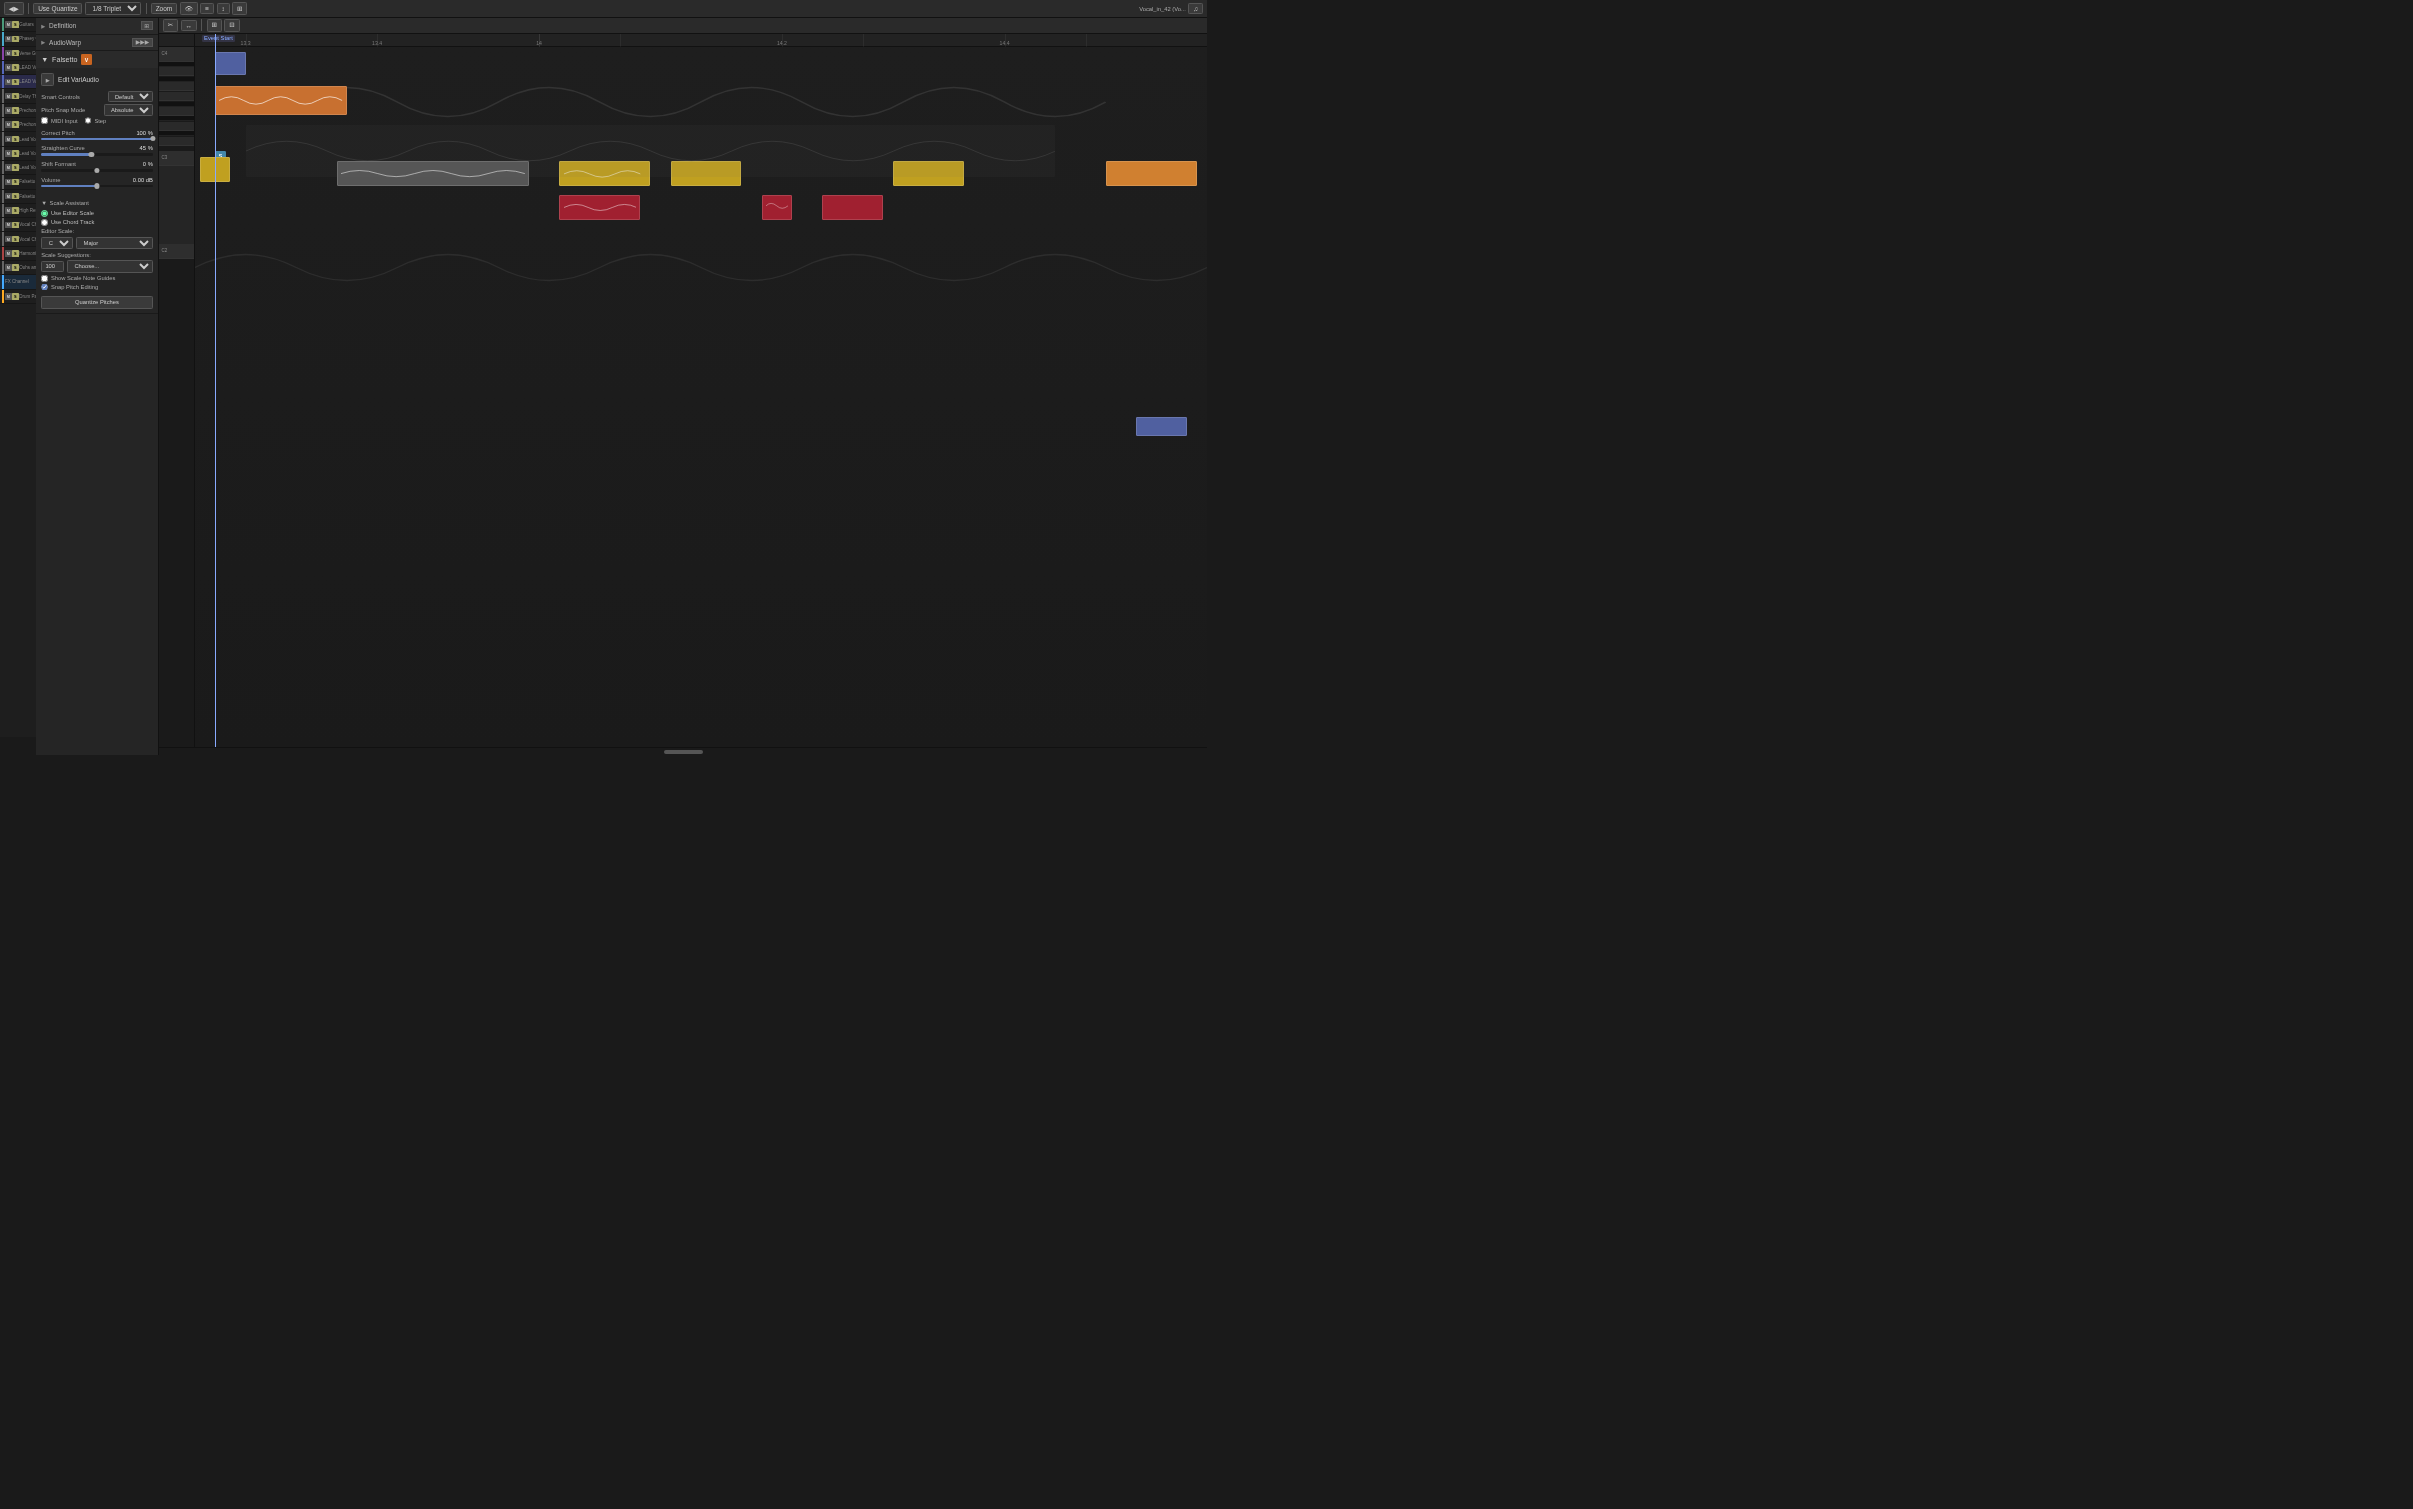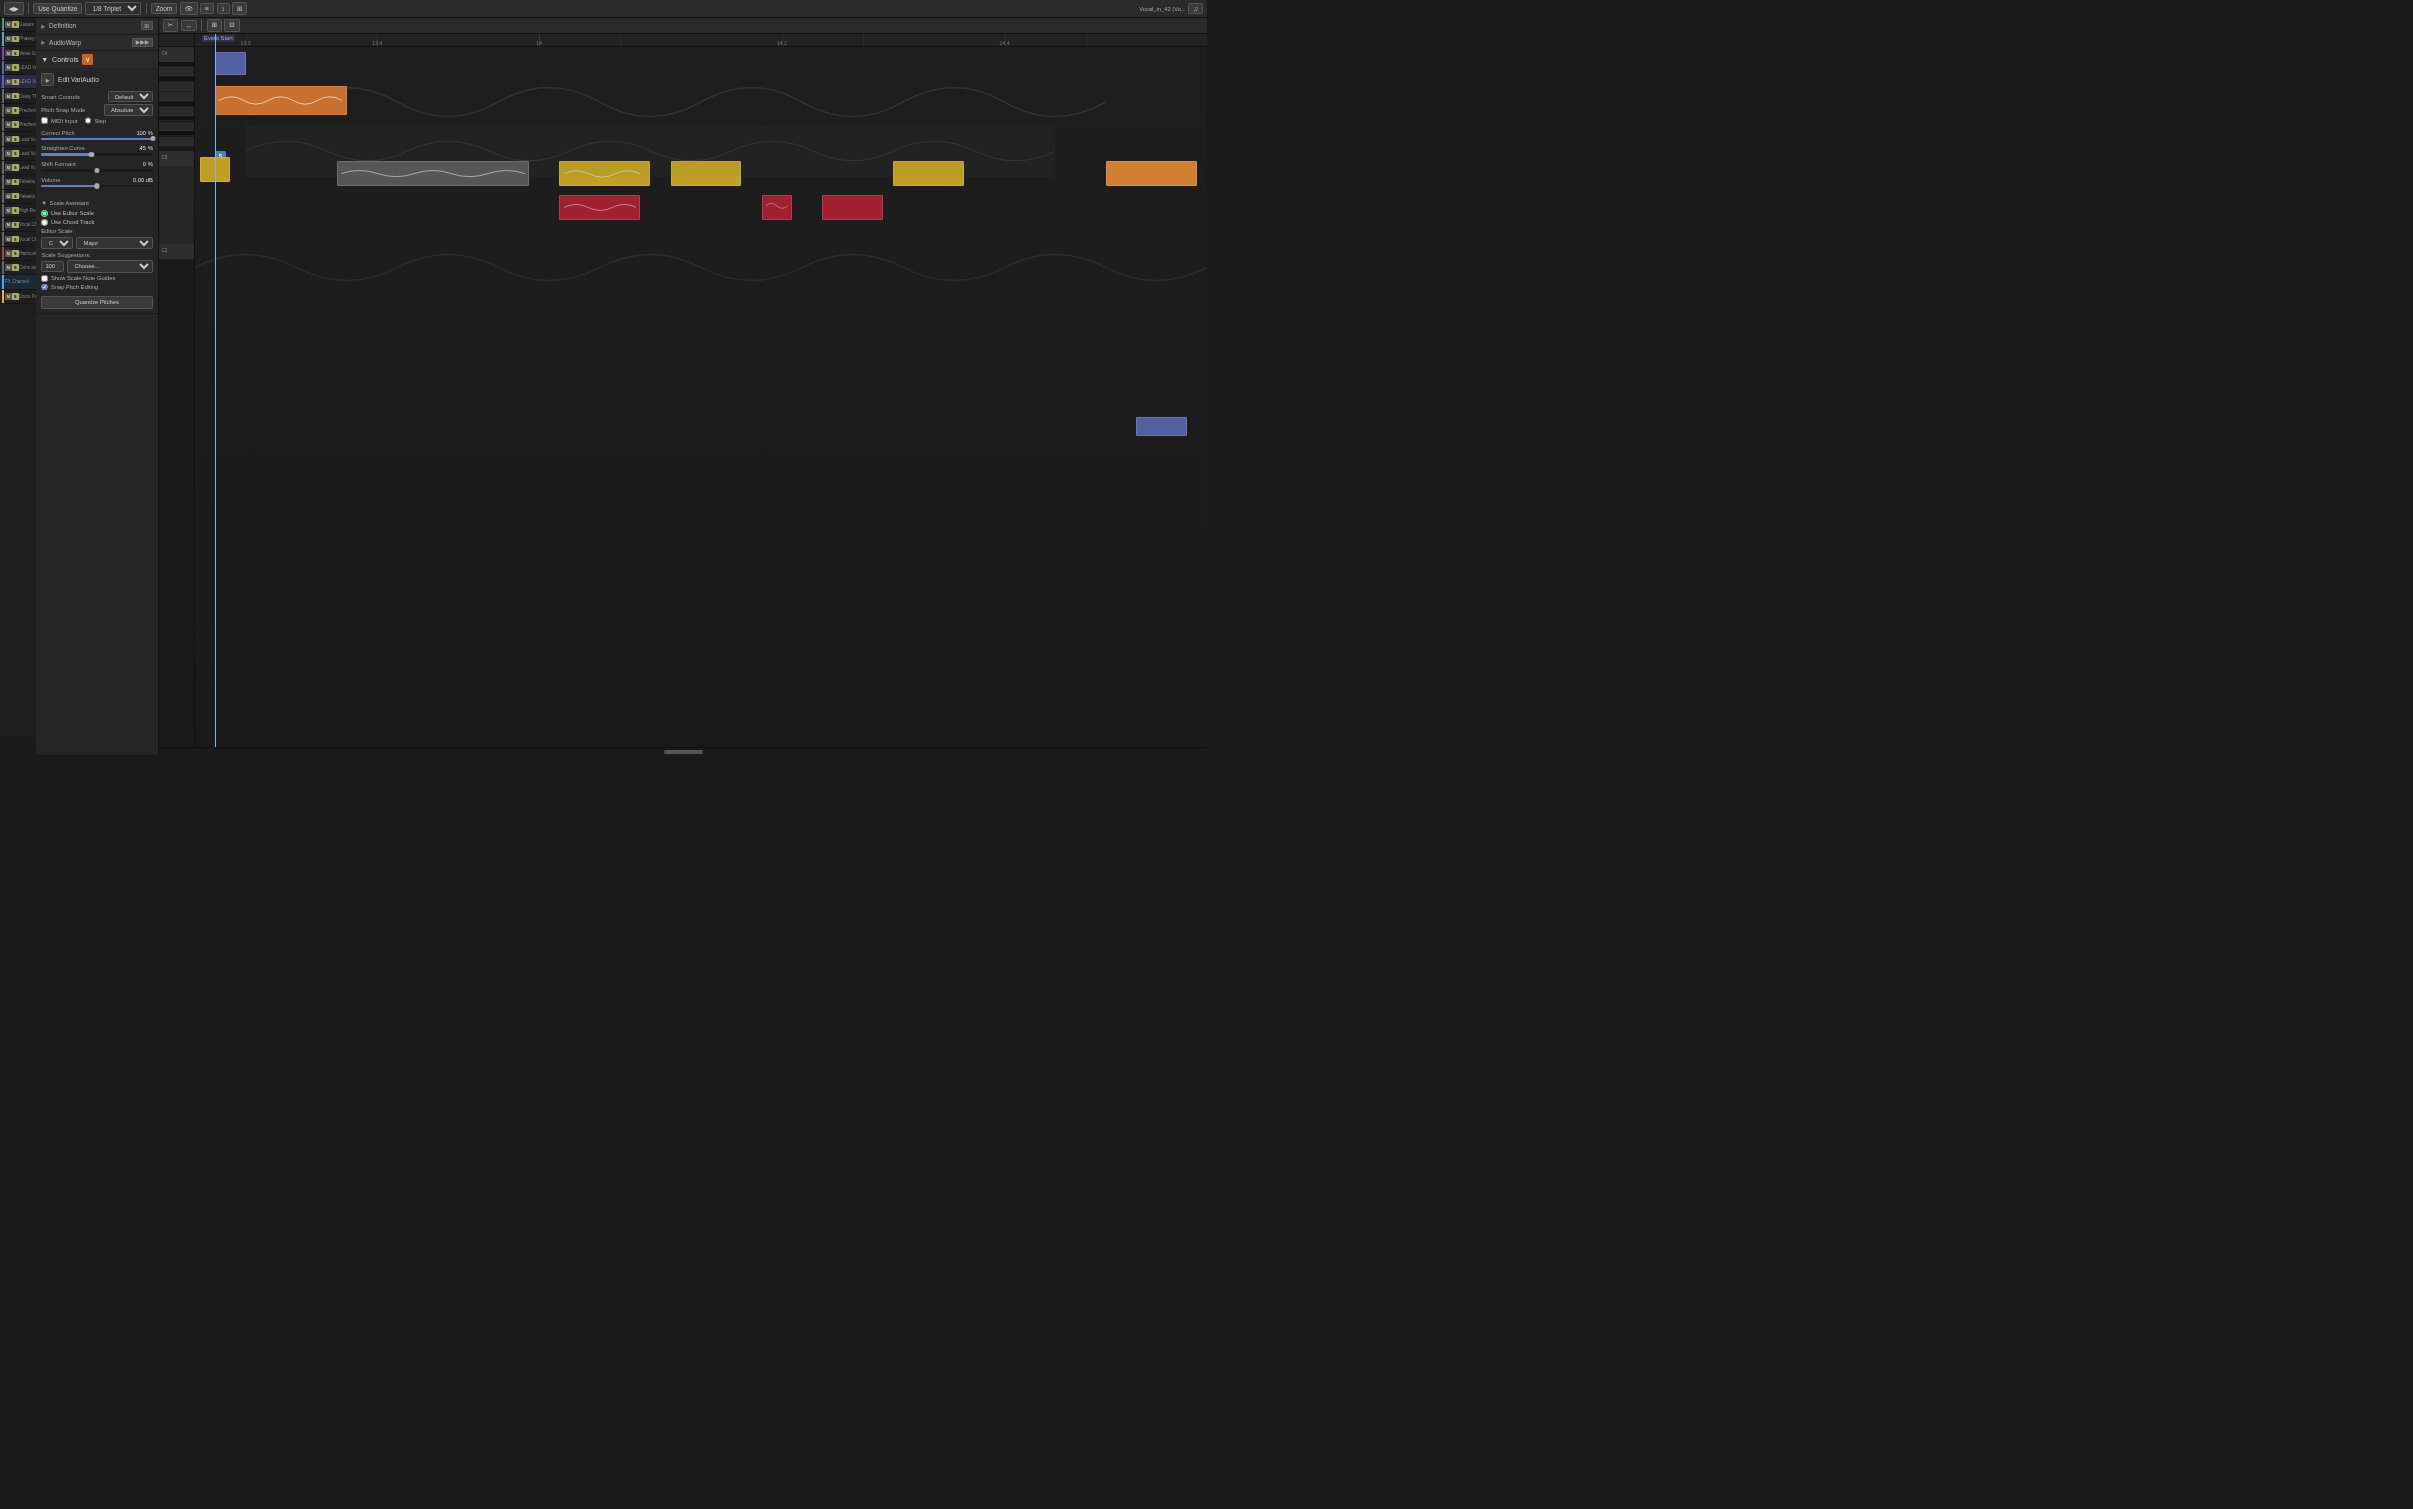--- a/index.html
+++ b/index.html
@@ -617,21 +617,21 @@
     <div class="section-header">
       <span class="arrow">▶</span>
       <span>AudioWarp</span>
       <button class="icon-btn">▶▶▶</button>
     </div>
   </div>
 
   <div class="inspector-section">
     <div class="variaudio-header">
       <span class="arrow">▼</span>
-      <span>Controls</span>
+      <span>Falsetto</span>
       <div class="va-icon">V</div>
     </div>
 
     <div class="edit-variaudio-row">
       <div class="play-btn">▶</div>
       <span style="font-size:6.5px; color:#ccc;">Edit VariAudio</span>
     </div>
 
     <div class="controls-grid">
       <div class="control-row">

